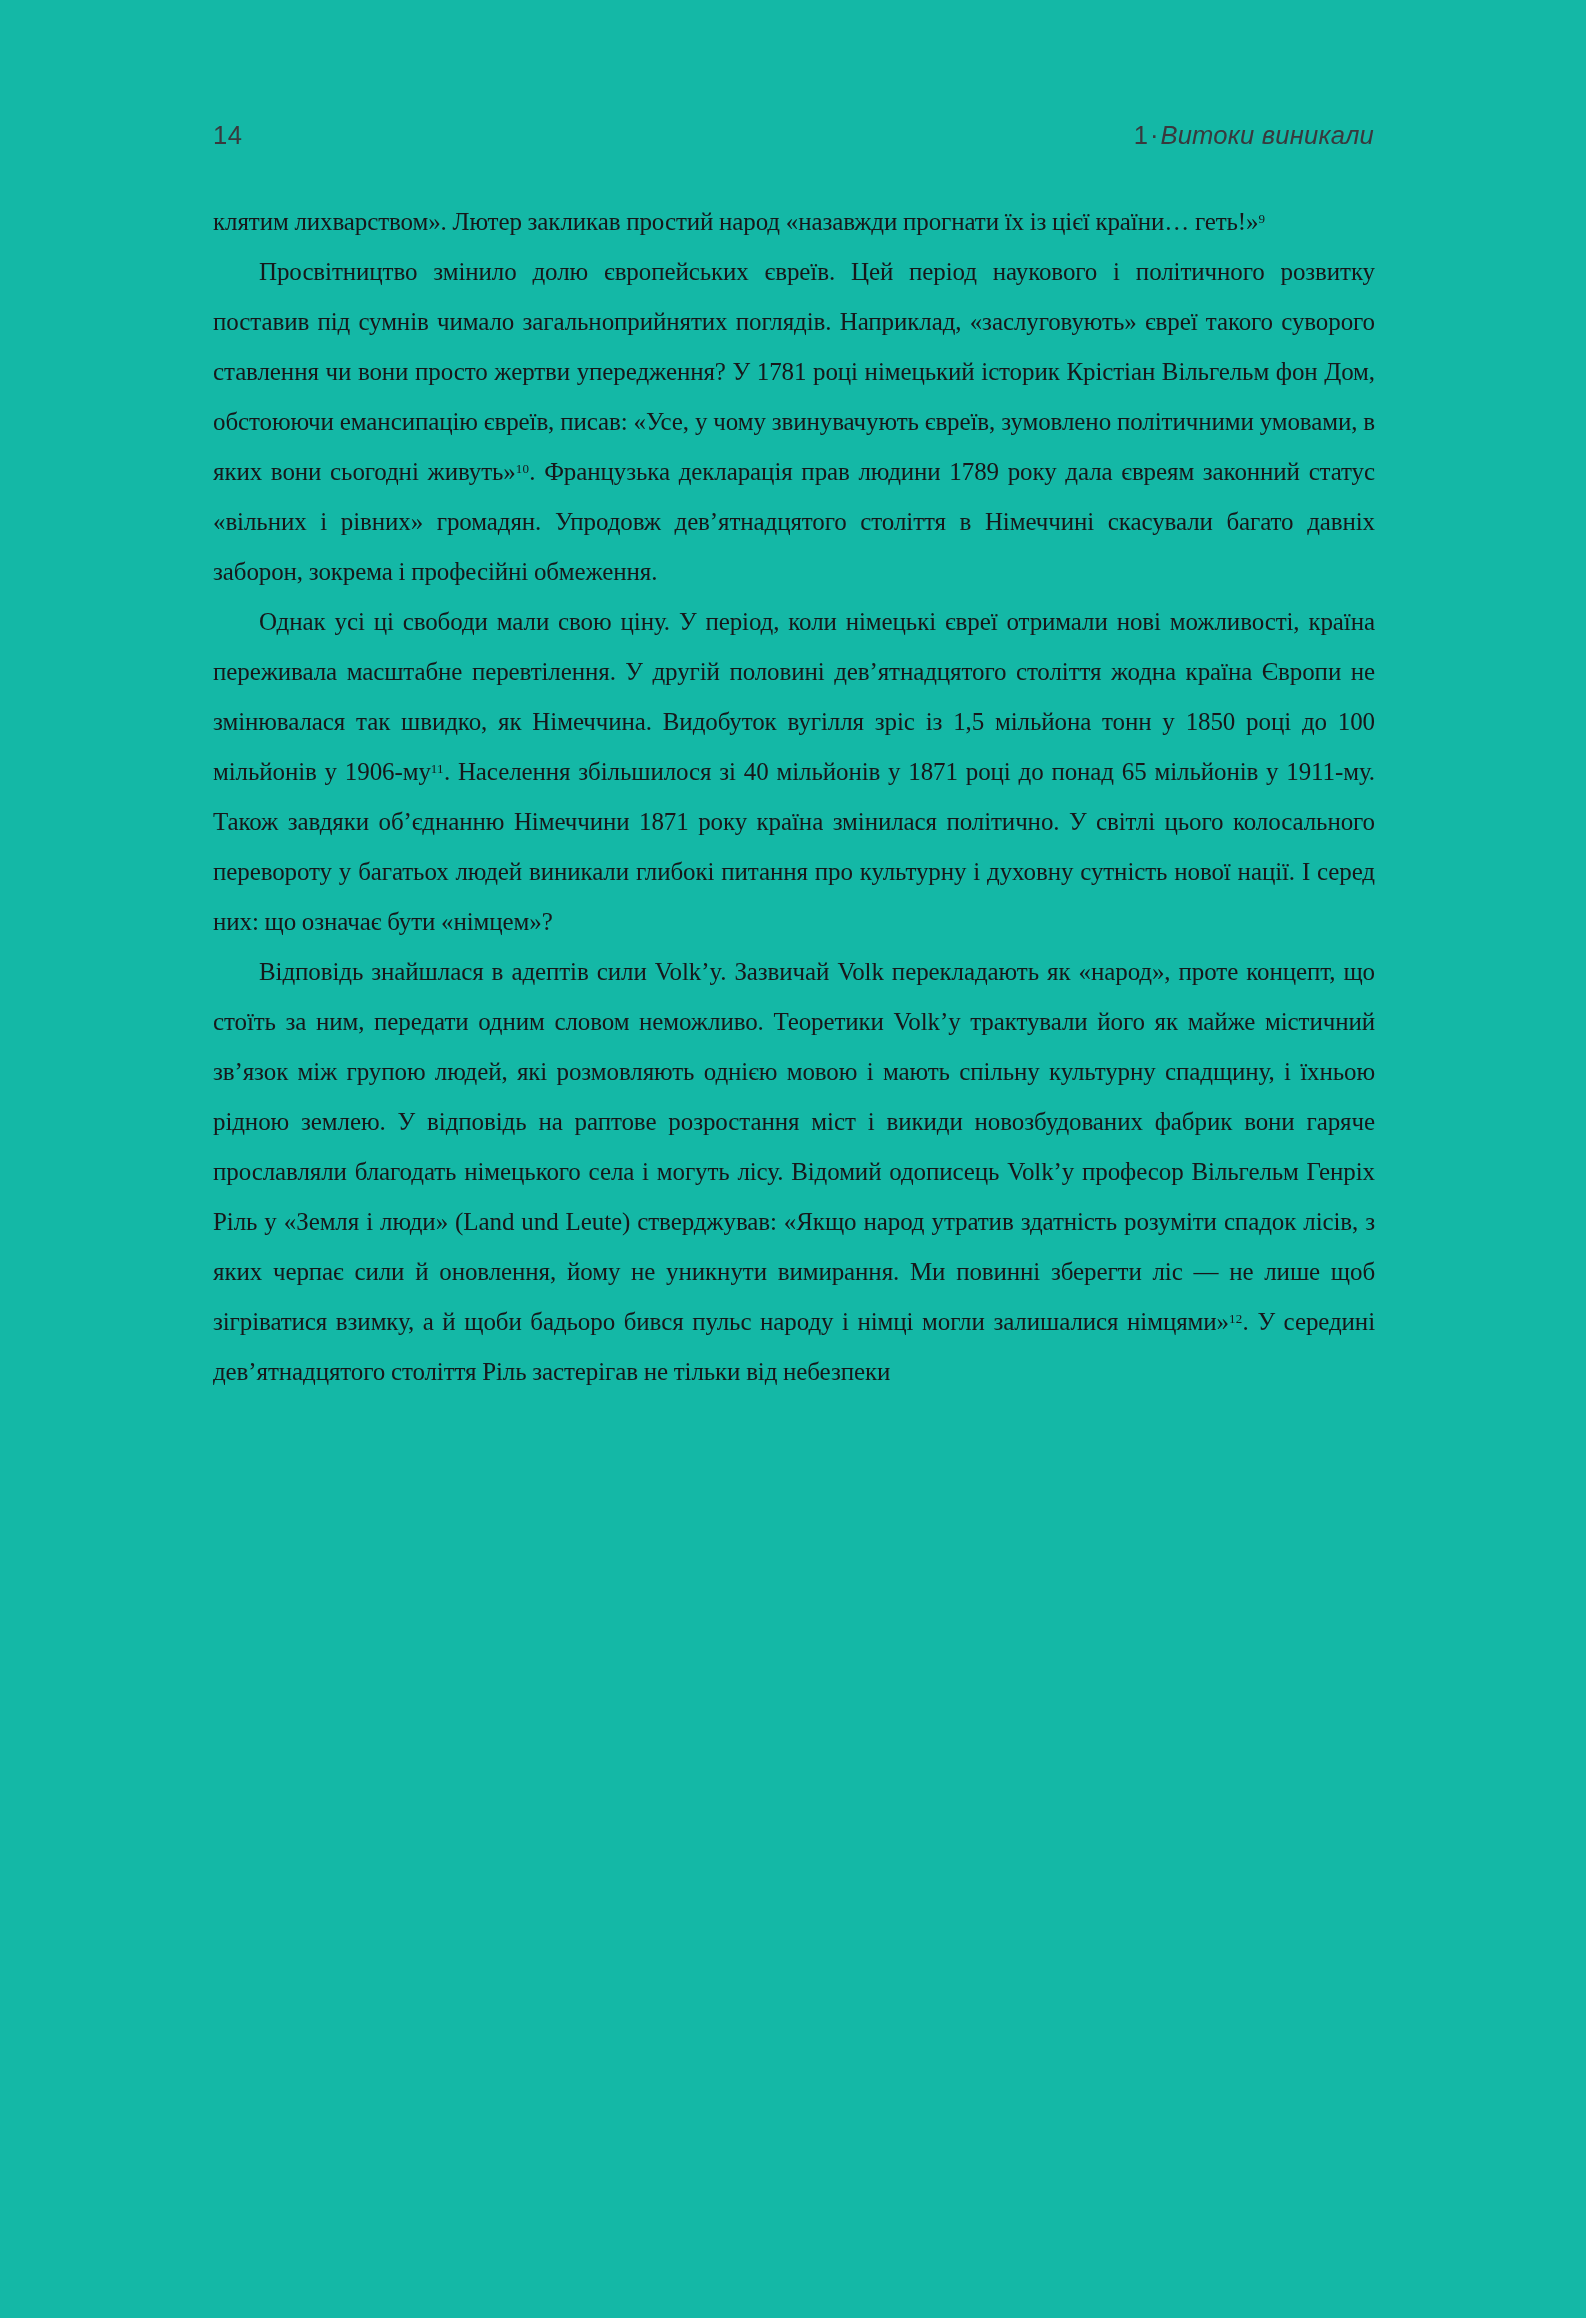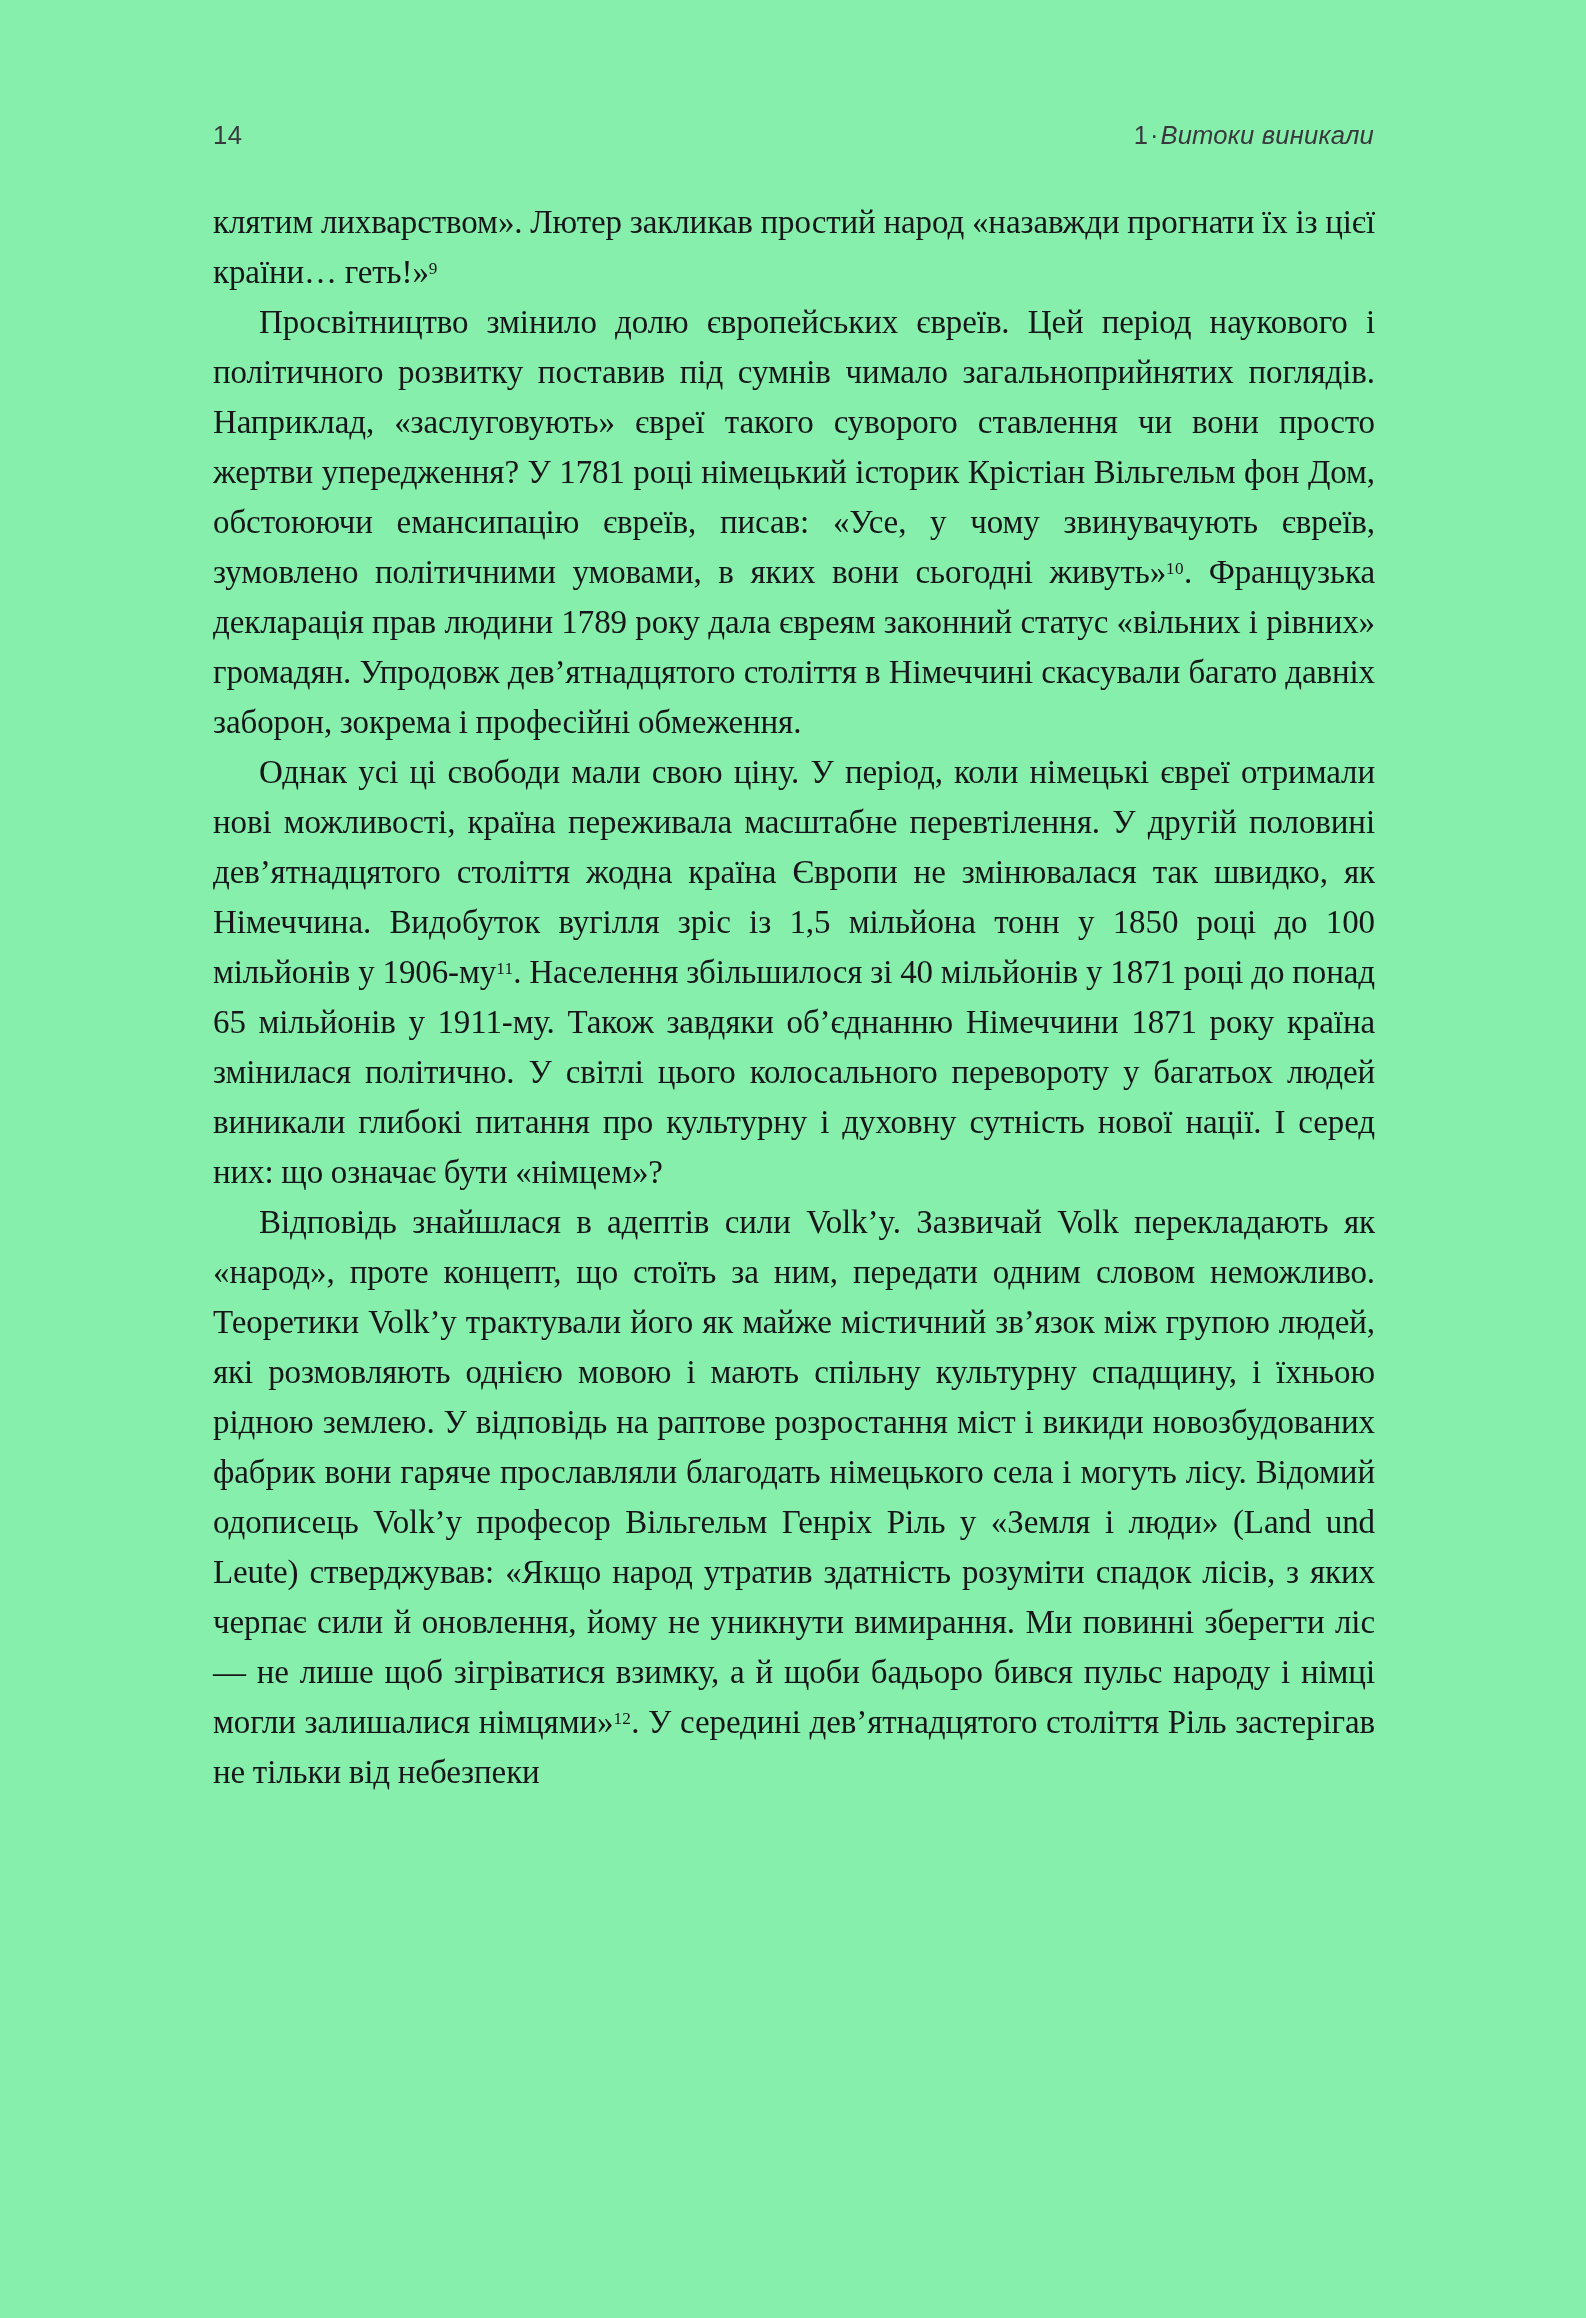--- a/index.html
+++ b/index.html
@@ -56,21 +56,21 @@
   .textblock {
     position: absolute;
     top: 197px;
     left: 213px;
     width: 1162px;
   }
   p.para {
     margin: 0;
     text-align: justify;
     text-justify: inter-word;
-    font-size: 33px;
+    font-size: 25px;
     line-height: 50px;
     letter-spacing: -0.1px;
     word-spacing: -0.4px;
     -webkit-hyphens: none;
     hyphens: none;
   }
   p.para.indent {
     text-indent: 46px;
   }
   p.para:last-child {
@@ -81,21 +81,21 @@
   sup.fn {
     font-size: 0.52em;
     line-height: 0;
     vertical-align: 0.52em;
     letter-spacing: 0.3px;
   }
 </style>
 </head>
 <body>
 
-<div class="page" style="background: #86efac; color: rgb(23, 23, 26);">
+<div class="page" style="background: #14b8a6; color: rgb(23, 23, 26);">
 
   <div class="running-head">
     <span class="folio">14</span>
     <span class="chapter-line"><span class="chapter-num">1</span><span class="chapter-sep">·</span><span class="chapter-title-text">Витоки виникали</span></span>
   </div>
 
   <div class="textblock">
       <p class="para">клятим лихварством». Лютер закликав простий народ «назавжди прогнати їх із цієї країни… геть!»<sup class="fn">9</sup></p>
       <p class="para indent">Просвітництво змінило долю європейських євреїв. Цей період наукового і політичного розвитку поставив під сумнів чимало загальноприйнятих поглядів. Наприклад, «заслуговують» євреї такого суворого ставлення чи вони просто жертви упередження? У 1781 році німецький історик Крістіан Вільгельм фон Дом, обстоюючи емансипацію євреїв, писав: «Усе, у чому звинувачують євреїв, зумовлено політичними умовами, в яких вони сьогодні живуть»<sup class="fn">10</sup>. Французька декларація прав людини 1789 року дала євреям законний статус «вільних і рівних» громадян. Упродовж дев’ятнадцятого століття в Німеччині скасували багато давніх заборон, зокрема і професійні обмеження.</p>
       <p class="para indent">Однак усі ці свободи мали свою ціну. У період, коли німецькі євреї отримали нові можливості, країна переживала масштабне перевтілення. У другій половині дев’ятнадцятого століття жодна країна Європи не змінювалася так швидко, як Німеччина. Видобуток вугілля зріс із 1,5 мільйона тонн у 1850 році до 100 мільйонів у 1906-му<sup class="fn">11</sup>. Населення збільшилося зі 40 мільйонів у 1871 році до понад 65 мільйонів у 1911-му. Також завдяки об’єднанню Німеччини 1871 року країна змінилася політично. У світлі цього колосального перевороту у багатьох людей виникали глибокі питання про культурну і духовну сутність нової нації. І серед них: що означає бути «німцем»?</p>

